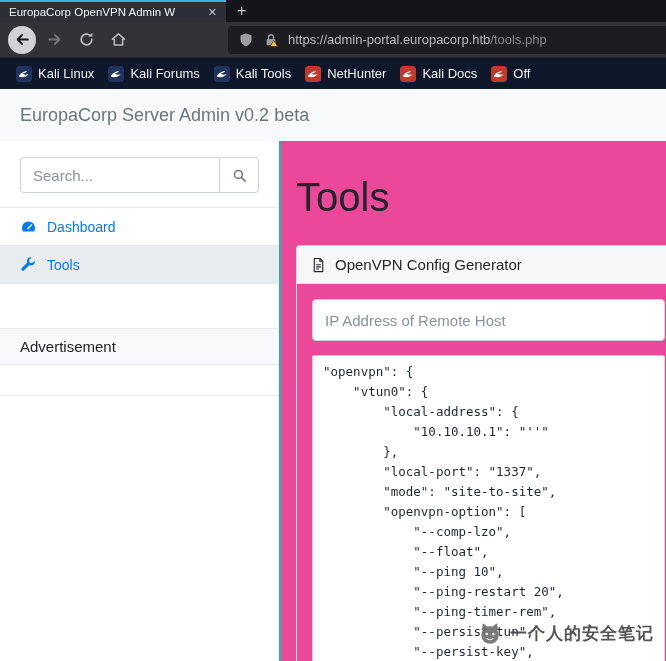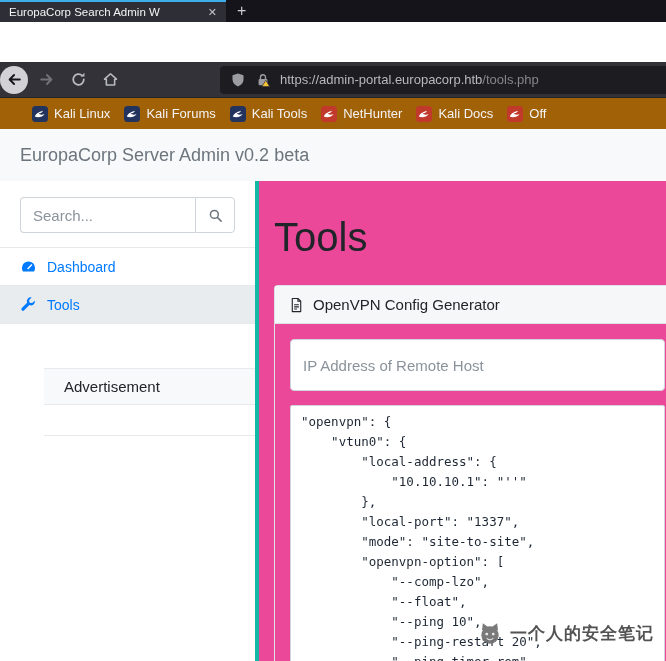--- a/index.html
+++ b/index.html
@@ -9,85 +9,85 @@
   .window { width:666px; height:661px; position:relative; overflow:hidden; }
 
   
   .tabbar { height:22px; background:#14141a; display:flex; align-items:stretch; }
   .tab { width:226px; background:#2e2e36; border-top:2px solid #3daee9; display:flex; align-items:center; padding:0 6px 0 9px; color:#f4f4f6; font-size:11.5px; cursor:default; }
   .tab-title { flex:1; white-space:nowrap; overflow:hidden; }
   .tab-close { color:#c2c2c8; font-size:11px; padding:0 3px; margin-left:4px; }
   .newtab-btn { color:#cdcdd2; font-size:16px; padding:0 11px; display:flex; align-items:center; }
 
   
-  .toolbar { height:36px; background:#323238; display:flex; align-items:center; padding:0 0; border-bottom:1px solid #232328;margin-top:40px; }
+  .toolbar { height:36px; background:#323238; display:flex; align-items:center; padding:0 8px; border-bottom:1px solid #232328; }
   .nav-btn { width:28px; height:28px; display:flex; align-items:center; justify-content:center; border-radius:3px; flex:none; margin-right:4px; }
   .nav-btn svg { width:17px; height:17px; }
   .nav-btn.back { background:#d2d2d6; border-radius:50%; }
   .urlbar { flex:1; height:28px; margin-left:92px; margin-right:-10px; background:#1c1c21; border-radius:4px; display:flex; align-items:center; padding:0 10px; }
   .url-icon { width:16px; height:16px; margin-right:9px; flex:none; }
   .url-icon svg { width:16px; height:16px; overflow:visible; }
   .url-text { font-size:13px; color:#b8b8bf; white-space:nowrap; overflow:hidden; }
   .url-path { color:#85858c; }
 
   
-  .bookmarks { height:31px; background:#a16207; display:flex; align-items:center; padding:0 25px; color:#f3f3f5; font-size:13px; white-space:nowrap; overflow:hidden; }
+  .bookmarks { height:31px; background:#0f172a; display:flex; align-items:center; padding:0 9px; color:#f3f3f5; font-size:13px; white-space:nowrap; overflow:hidden; }
   .bm { display:flex; align-items:center; padding:3px 7px; flex:none; }
   .bm svg { width:16px; height:16px; margin-right:6px; flex:none; }
 
   
   .page { height:572px; background:#ec4899; }
   .site-header { height:52px; background:#f8f9fa; display:flex; align-items:center; padding:0 20px; }
   .brand { font-size:18px; color:#6c757d; }
 
   .content { display:flex; height:520px; overflow:hidden; }
 
   
-  .sidebar { width:259px; flex:none; background:#fff; border-right:4px solid #14b8a6; padding-top:16px; }
+  .sidebar { width:281px; flex:none; background:#fff; border-right:2px solid #14b8a6; padding-top:16px; }
   .search-group { display:flex; margin:0 20px 14px 20px; height:36px; }
   .search-input { flex:1; min-width:0; border:1px solid #ced4da; border-right:none; border-radius:4px 0 0 4px; padding:0 12px; font-size:15px; color:#495057; font-family:"Liberation Sans", sans-serif; outline:none; }
   .search-input::placeholder { color:#8a939b; }
   .search-btn { width:40px; border:1px solid #ced4da; background:#fff; border-radius:0 4px 4px 0; display:flex; align-items:center; justify-content:center; cursor:pointer; }
   .search-btn svg { width:15px; height:15px; }
 
   .nav-list { border-top:1px solid #e7eaec; }
   .nav-item { display:flex; align-items:center; padding:10px 20px; font-size:14px; color:#007bff; border-bottom:1px solid #e7eaec; cursor:pointer; }
   .nav-item.active { background:#e9ecef; }
   .nav-icon { width:17px; height:17px; margin-right:10px; flex:none; }
   .nav-icon svg { width:17px; height:17px; }
 
-  .ad-section { margin-top:44px;padding-left:44px; }
+  .ad-section { margin-top:44px; }
   .ad-header { border-top:1px solid #e7eaec; border-bottom:1px solid #e7eaec; background:#f8f9fa; padding:9px 20px; font-size:15px; color:#212529; }
   .ad-body { height:31px; background:#fff; border-bottom:1px solid #e7eaec; }
 
   
   .main { flex:1; padding:34px 0 0 15px; overflow:hidden; }
   .page-title { font-size:40px; font-weight:500; color:#212529; line-height:44px; margin-bottom:26px; }
   .card { border:1px solid #dee2e6; border-right:none; border-radius:4px 0 0 4px; margin-right:-14px; }
   .card-header { background:#f6f7f8; border-bottom:1px solid #dee2e6; padding:10px 14px; display:flex; align-items:center; font-size:15px; color:#212529; }
   .card-header .file-icon { width:15px; height:16px; margin-right:9px; flex:none; }
   .card-header svg { width:15px; height:16px; }
   .card-body { padding:15px 15px 0 15px; }
-  .ip-input { width:100%; height:52px; border:1px solid #ced4da; border-radius:4px; padding:0 12px; font-size:15px; color:#495057; font-family:"Liberation Sans", sans-serif; outline:none; }
+  .ip-input { width:100%; height:42px; border:1px solid #ced4da; border-radius:4px; padding:0 12px; font-size:15px; color:#495057; font-family:"Liberation Sans", sans-serif; outline:none; }
   .ip-input::placeholder { color:#8a939b; }
   pre.config { margin-top:14px; border:1px solid #ced4da; border-radius:2px; background:#fff; padding:6px 10px; font-family:"DejaVu Sans Mono", monospace; font-size:12.5px; line-height:20px; color:#1d2733; white-space:pre; overflow:hidden; min-height:320px; }
 
   
   .watermark { position:absolute; right:12px; bottom:15px; display:flex; align-items:center; z-index:50; opacity:.92; }
   .watermark svg { width:26px; height:26px; margin-right:7px; }
   .wm-text { font-size:17px; font-weight:700; color:#454545; letter-spacing:1px; }
 </style>
 </head>
 <body>
 
 <div class="window">
 
   <div class="tabbar">
     <div class="tab">
-      <span class="tab-title">EuropaCorp Search Admin W</span>
+      <span class="tab-title">EuropaCorp OpenVPN Admin W</span>
       <span class="tab-close">✕</span>
     </div>
     <div class="newtab-btn">+</div>
   </div>
 
   <div class="toolbar">
     <div class="nav-btn back">
       <svg viewBox="0 0 16 16">
           <path d="M13 8H3.8 M7.6 3.8L3.4 8l4.2 4.2" fill="none" stroke="#17171b" stroke-width="1.8" stroke-linecap="round" stroke-linejoin="round"></path>
         </svg>

